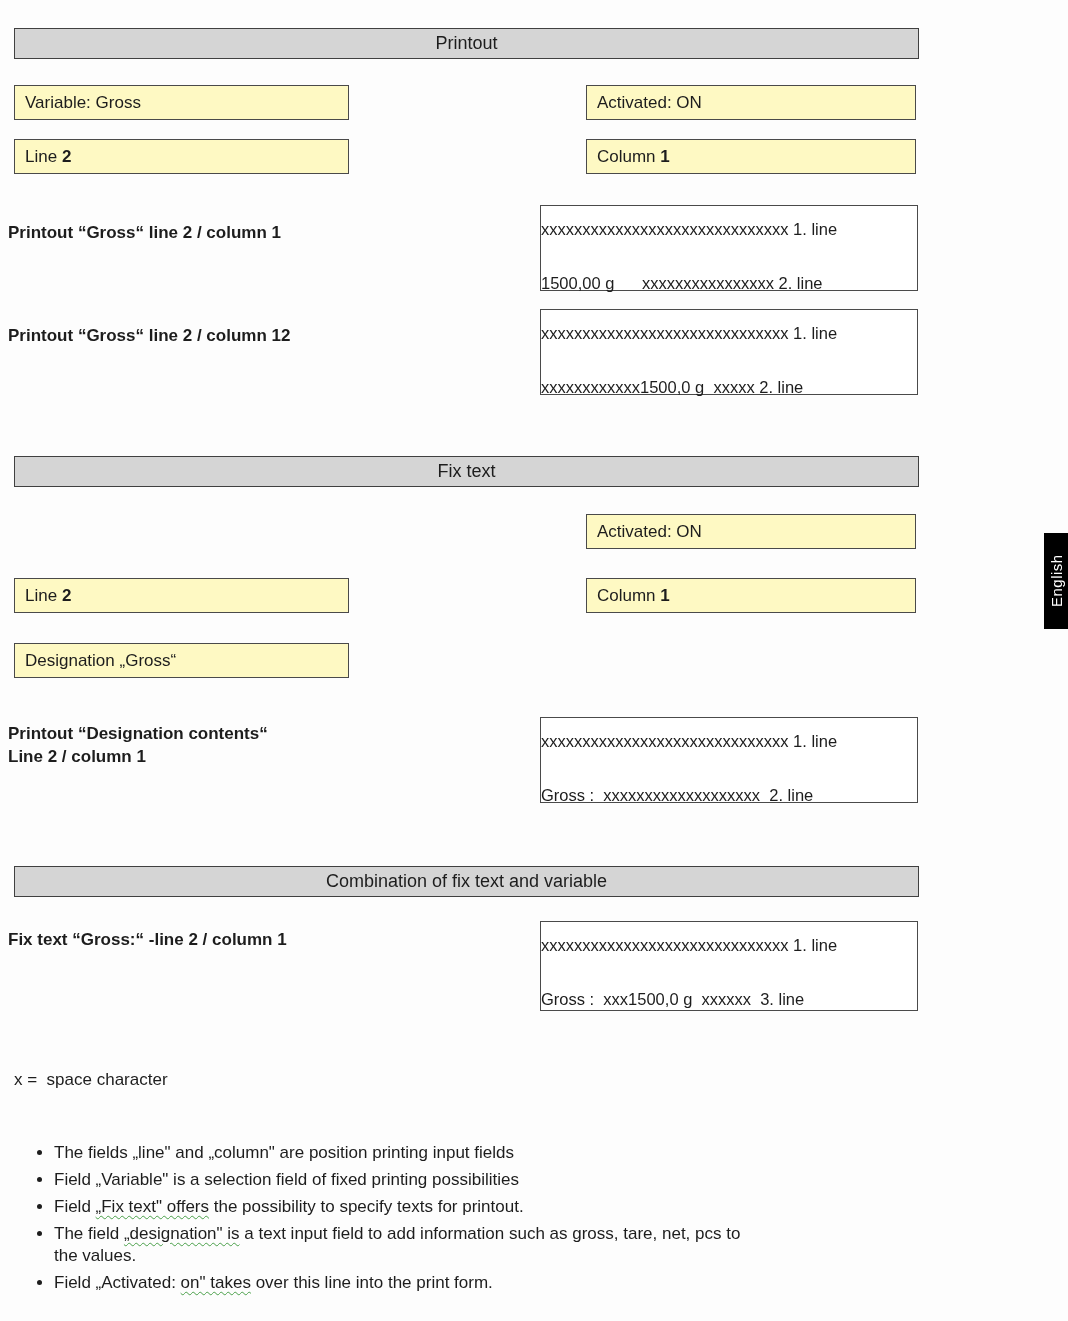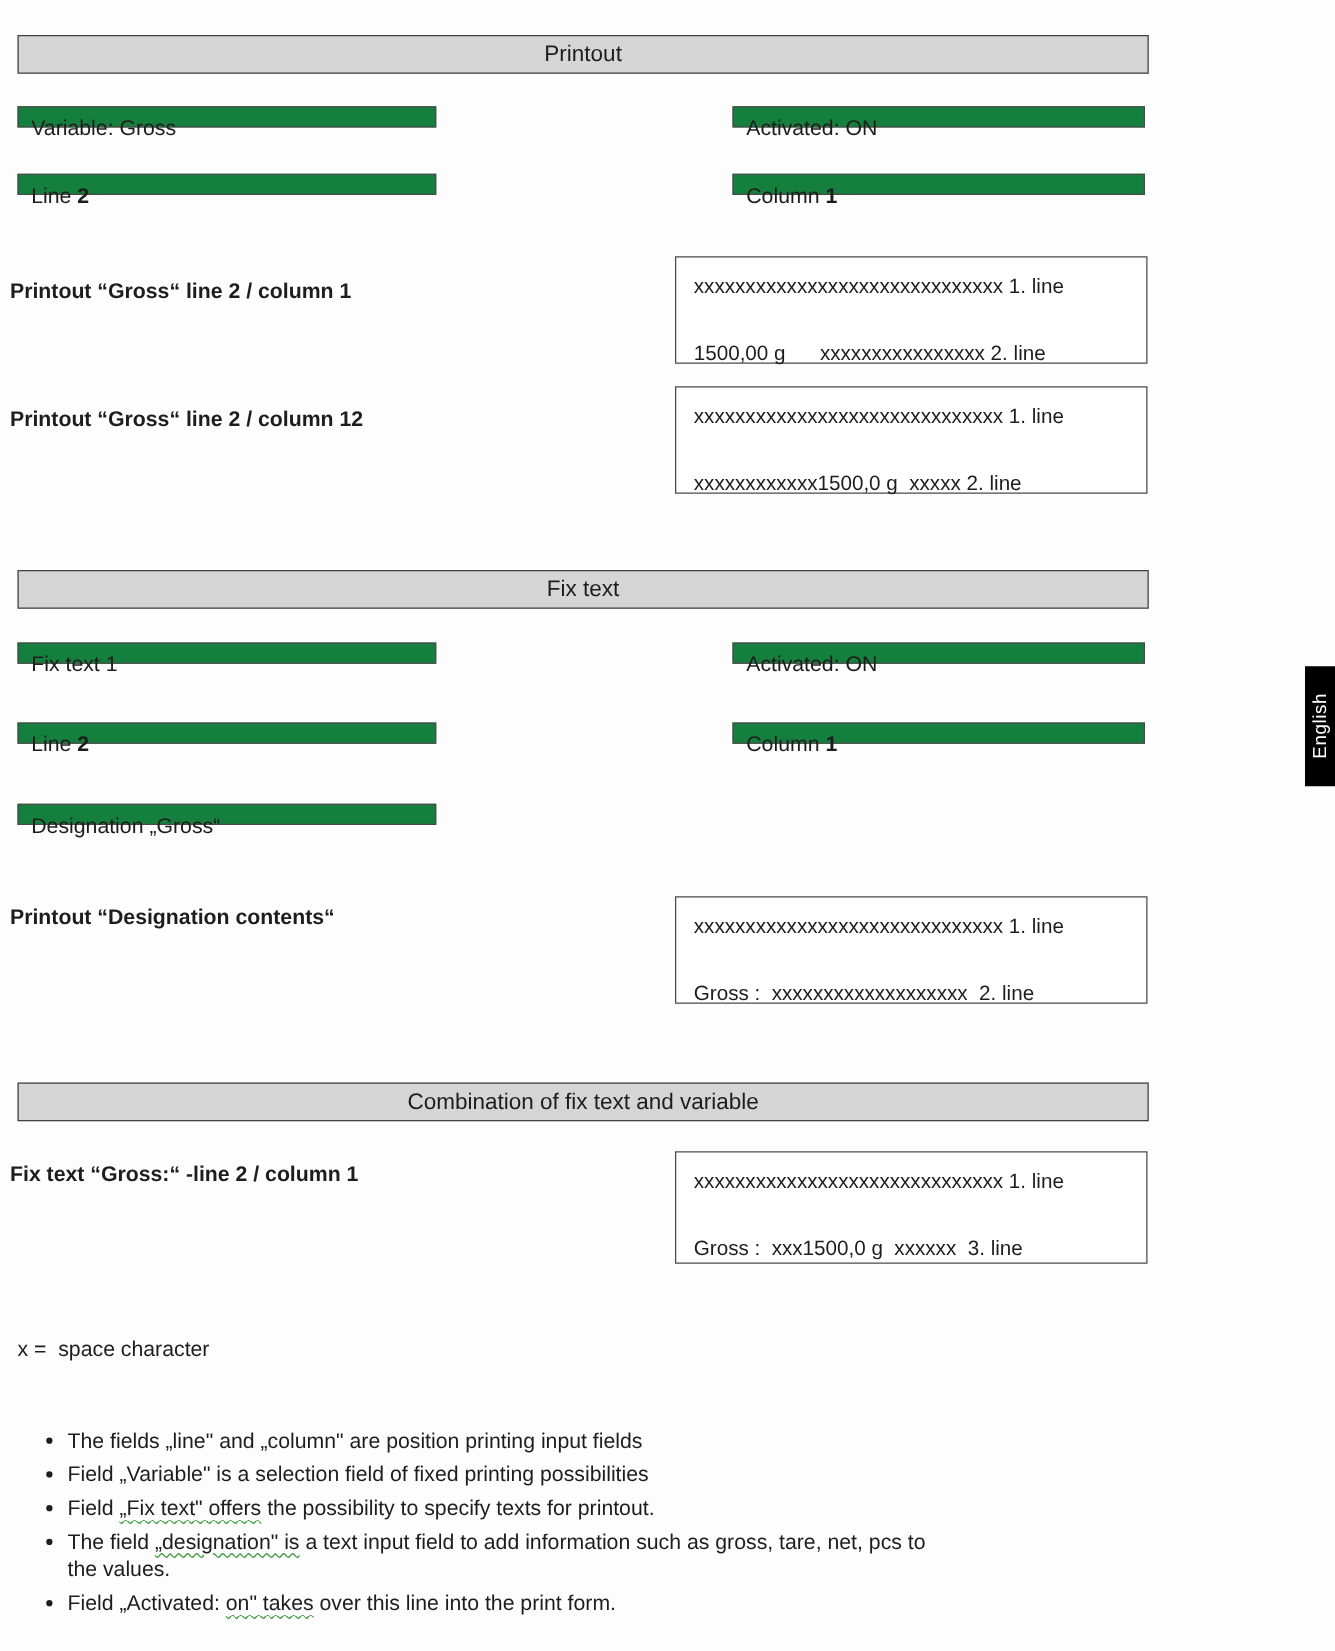--- a/index.html
+++ b/index.html
@@ -19,23 +19,23 @@
     width: 905px;
     height: 31px;
     background: #d5d5d5;
     border: 1px solid #404040;
     text-align: center;
     line-height: 29px;
     font-size: 18px;
   }
   .fbox {
     position: absolute;
-    height: 17px;
+    height: 35px;
     border: 1px solid #4a4a4a;
-    background: #15803d;
+    background: #fef9c3;
     line-height: 33px;
     padding-left: 10px;
     font-size: 17px;
     white-space: pre;
   }
   .fbox.l { left: 14px; width: 335px; }
   .fbox.r { left: 586px; width: 330px; }
   .fbox b { font-weight: bold; }
   .cap {
     position: absolute;
@@ -45,21 +45,21 @@
     font-size: 17px;
     line-height: 23px;
   }
   .pbox {
     position: absolute;
     left: 540px;
     width: 378px;
     height: 86px;
     border: 1px solid #4a4a4a;
     background: #ffffff;
-    padding: 11px 6px 0 14px;
+    padding: 11px 6px 0 0;
     font-size: 16.5px;
   }
   .pbox.tall { height: 90px; }
   .pline { white-space: pre; height: 24px; line-height: 24px; }
   .pline + .pline { margin-top: 30px; }
   .legend {
     position: absolute;
     left: 14px;
     top: 1070px;
     font-size: 17px;
@@ -124,30 +124,30 @@
   </div>
 
   <div class="cap" style="top:324px">Printout “Gross“ line 2 / column 12</div>
   <div class="pbox" style="top:309px">
     <div class="pline">xxxxxxxxxxxxxxxxxxxxxxxxxxxxxx 1. line</div>
     <div class="pline">xxxxxxxxxxxx1500,0 g  xxxxx 2. line</div>
   </div>
 
   <div class="sec-header" style="top:456px">Fix text</div>
 
-  <div class="fbox l" style="top:514px"><span>Fix text 1</span><b></b></div>
   <div class="fbox r" style="top:514px"><span>Activated: ON</span><b></b></div>
 
   <div class="fbox l" style="top:578px"><span>Line </span><b>2</b></div>
   <div class="fbox r" style="top:578px"><span>Column </span><b>1</b></div>
 
   <div class="fbox l" style="top:643px"><span>Designation „Gross“</span><b></b></div>
 
   <div class="cap" style="top:722px">
     <div>Printout “Designation contents“</div>
+    <div>Line 2 / column 1</div>
   </div>
   <div class="pbox" style="top:717px">
     <div class="pline">xxxxxxxxxxxxxxxxxxxxxxxxxxxxxx 1. line</div>
     <div class="pline">Gross :  xxxxxxxxxxxxxxxxxxx  2. line</div>
   </div>
 
   <div class="sec-header" style="top:866px">Combination of fix text and variable</div>
 
   <div class="cap" style="top:928px">Fix text “Gross:“ -line 2 / column 1</div>
   <div class="pbox tall" style="top:921px">

